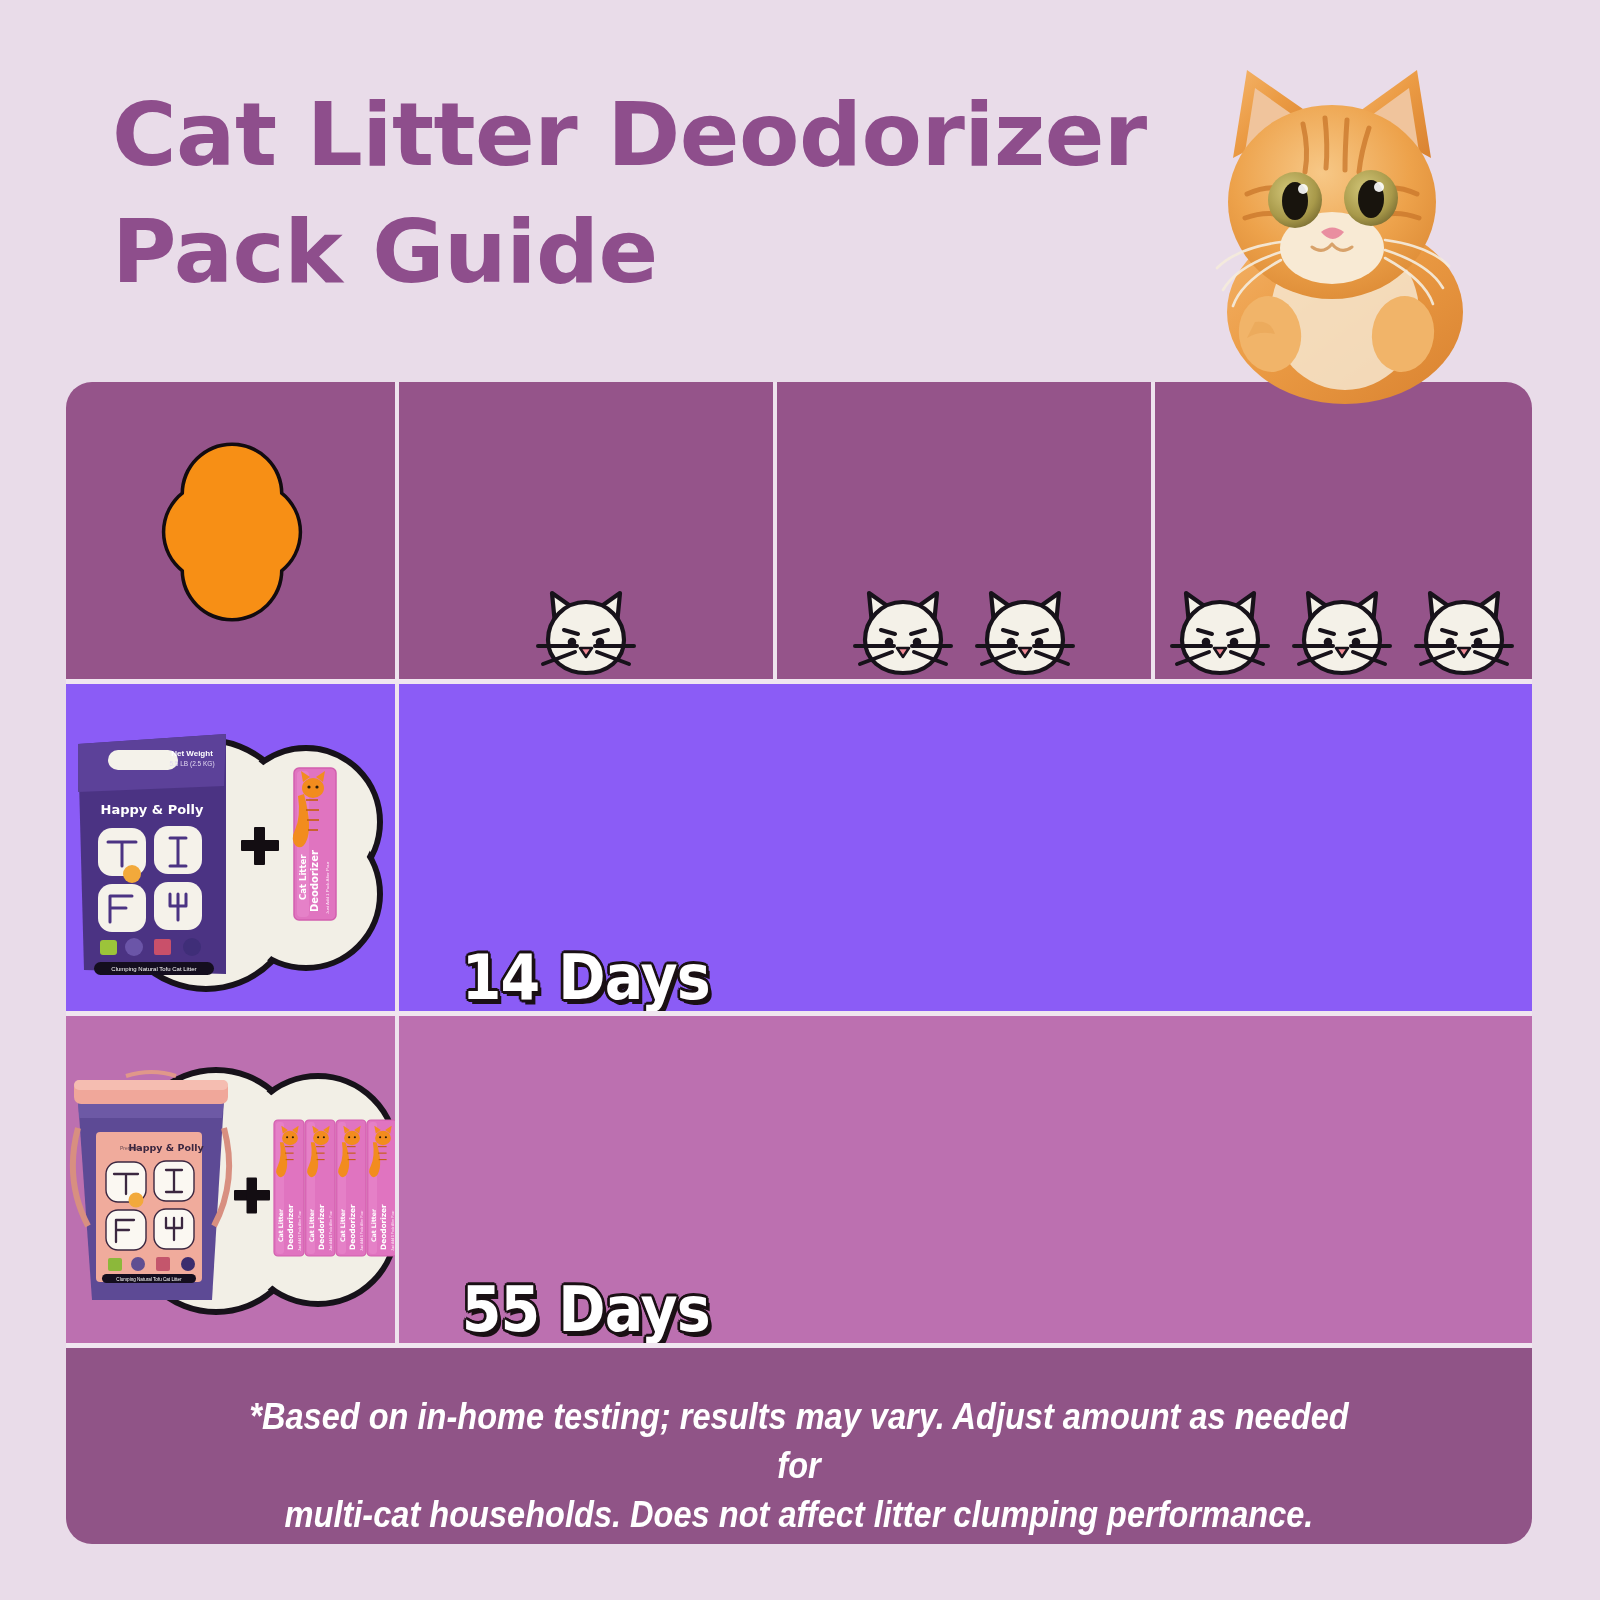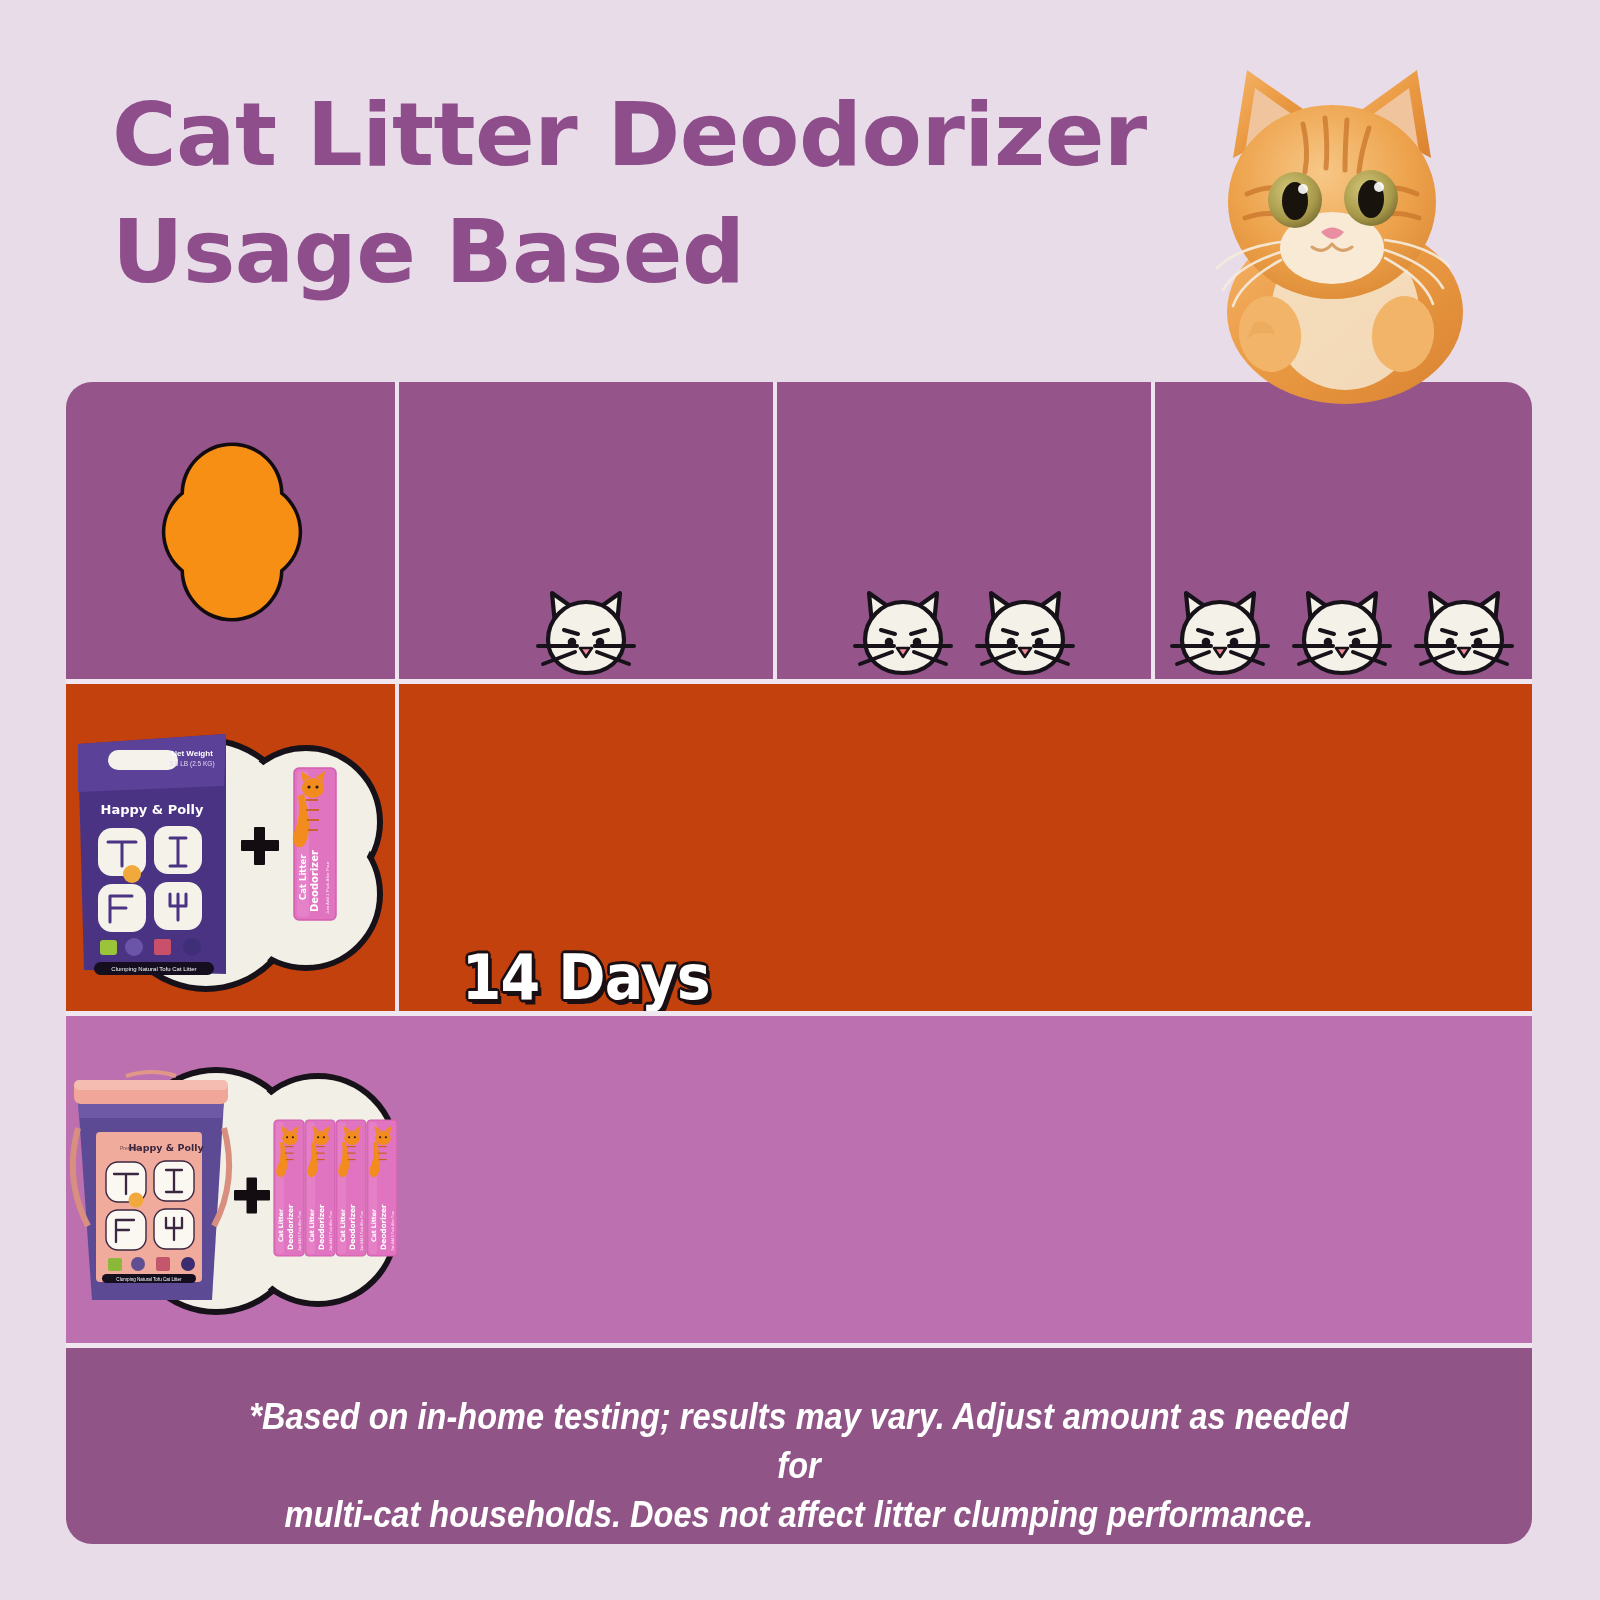--- a/index.html
+++ b/index.html
@@ -41,21 +41,21 @@
     left: 66px; top: 382px;
     width: 1466px; height: 1162px;
     border-radius: 26px;
     overflow: hidden;
     z-index: 5;
     display: flex;
     flex-direction: column;
   }
   .row { display: flex; width: 100%; position: relative; }
   .row-header { height: 300px; background: #95548a; }
-  .row-a      { height: 332px; background: #c2410c; }
+  .row-a      { height: 332px; background: #8b5cf6; }
   .row-b      { height: 332px; background: #bc70b0; }
   .row-foot   { height: 198px; background: #905487; display: block; }
 
   
   .row-a::before, .row-b::before, .row-foot::before {
     content: "";
     position: absolute; left: 0; right: 0; top: -3px;
     height: 5px; background: #f0e6f0; z-index: 3;
   }
 
@@ -111,21 +111,21 @@
   
   .prod { width: 100%; height: 100%; position: relative; }
   .prod svg { position: absolute; left: 0; top: 0; }
 </style>
 </head>
 <body>
 
 <div id="root">
 
   <div class="title"><span>Cat Litter Deodorizer
-Usage Based</span></div>
+Pack Guide</span></div>
 
   <div class="hero-cat">
     <svg width="330" height="370" viewBox="0 0 330 370">
       <defs>
         <linearGradient id="furG" x1="0" y1="0" x2="1" y2="1">
           <stop offset="0%" stop-color="#f4b46a"></stop>
           <stop offset="45%" stop-color="#eb9b44"></stop>
           <stop offset="100%" stop-color="#d98230"></stop>
         </linearGradient>
         <radialGradient id="headG" cx="0.45" cy="0.35" r="0.78">
@@ -561,20 +561,23 @@
                 </g>
                 <text x="9" y="122" transform="rotate(-90 9 122)" font-family="DejaVu Sans, sans-serif" font-size="6.2" font-weight="bold" fill="#ffffff">Cat Litter</text>
                 <text x="19" y="130" transform="rotate(-90 19 130)" font-family="DejaVu Sans, sans-serif" font-size="7.4" font-weight="bold" fill="#ffffff">Deodorizer</text>
                 <text x="27" y="131" transform="rotate(-90 27 131)" font-family="Liberation Sans, sans-serif" font-size="3.4" fill="#ffe6f6">Just Add 1 Pack After Pour</text>
               </g>
             </g>
           </svg>
         </div>
       </div>
 
+      <div class="cell col-1">
+        <span class="days">55 Days</span>
+      </div>
     </div>
 
     <div class="row row-foot">
       <div class="footnote">*Based on in-home testing; results may vary. Adjust amount as needed for
 multi-cat households. Does not affect litter clumping performance.</div>
     </div>
 
   </div>
 </div>
 

